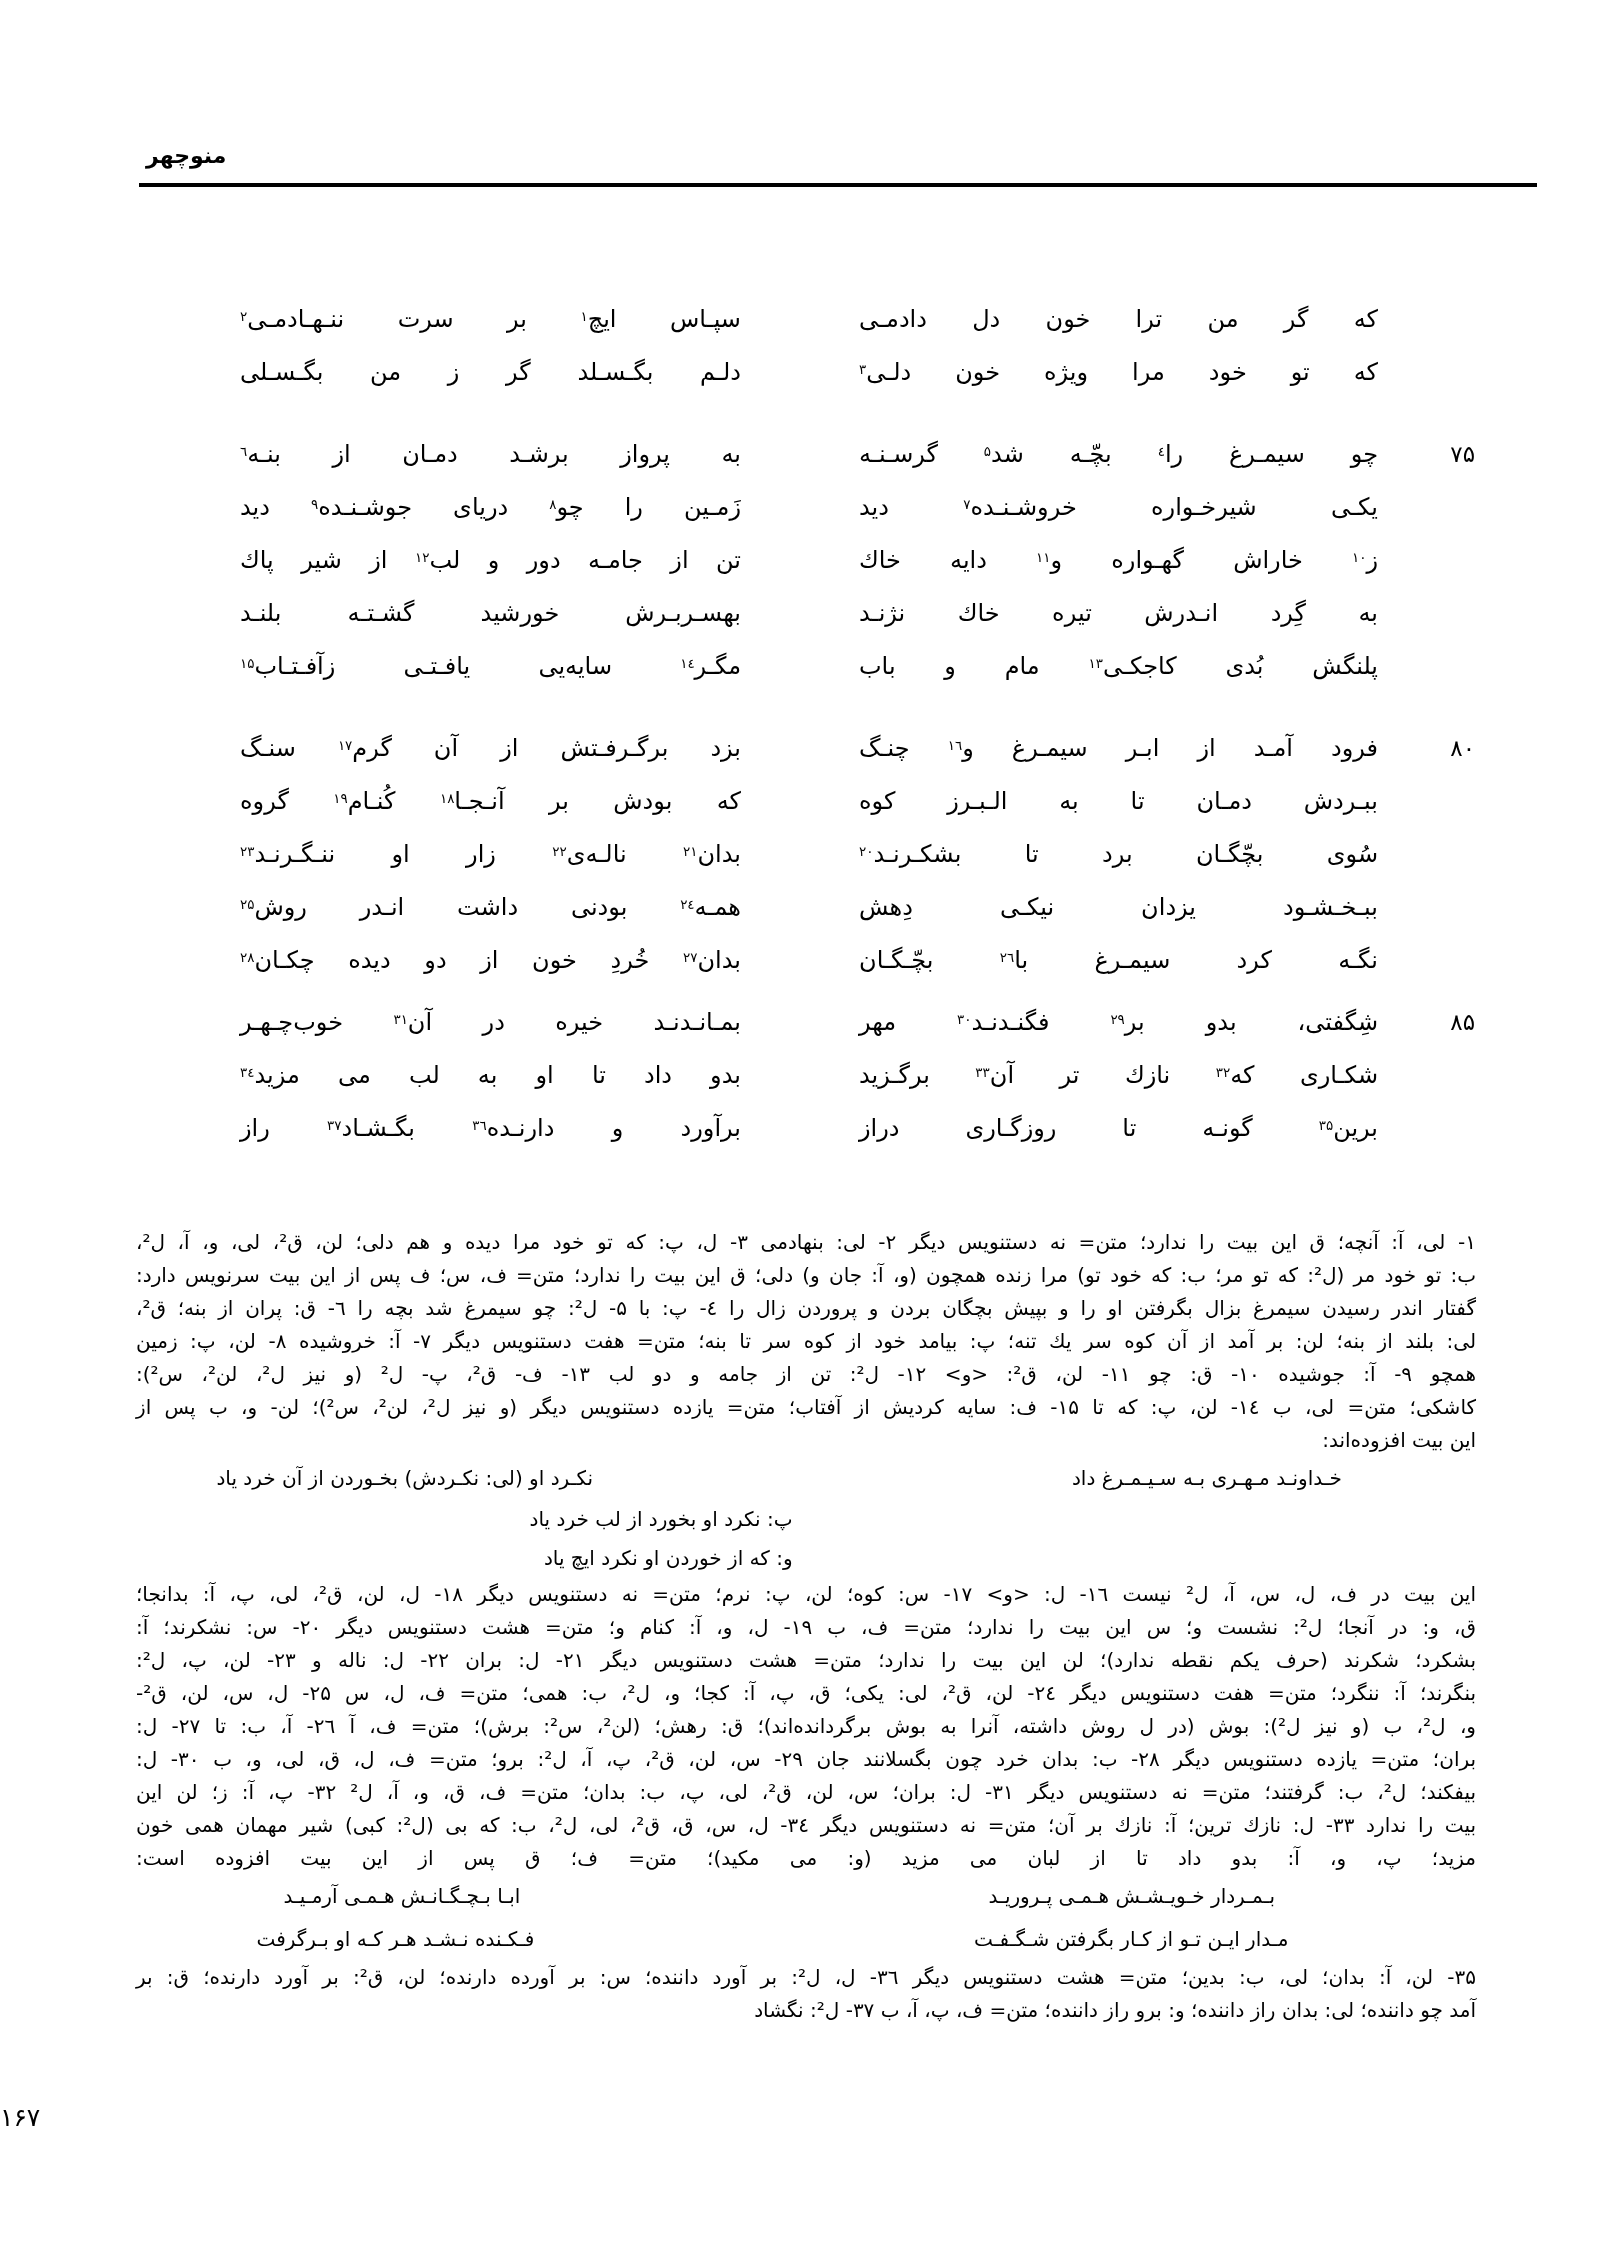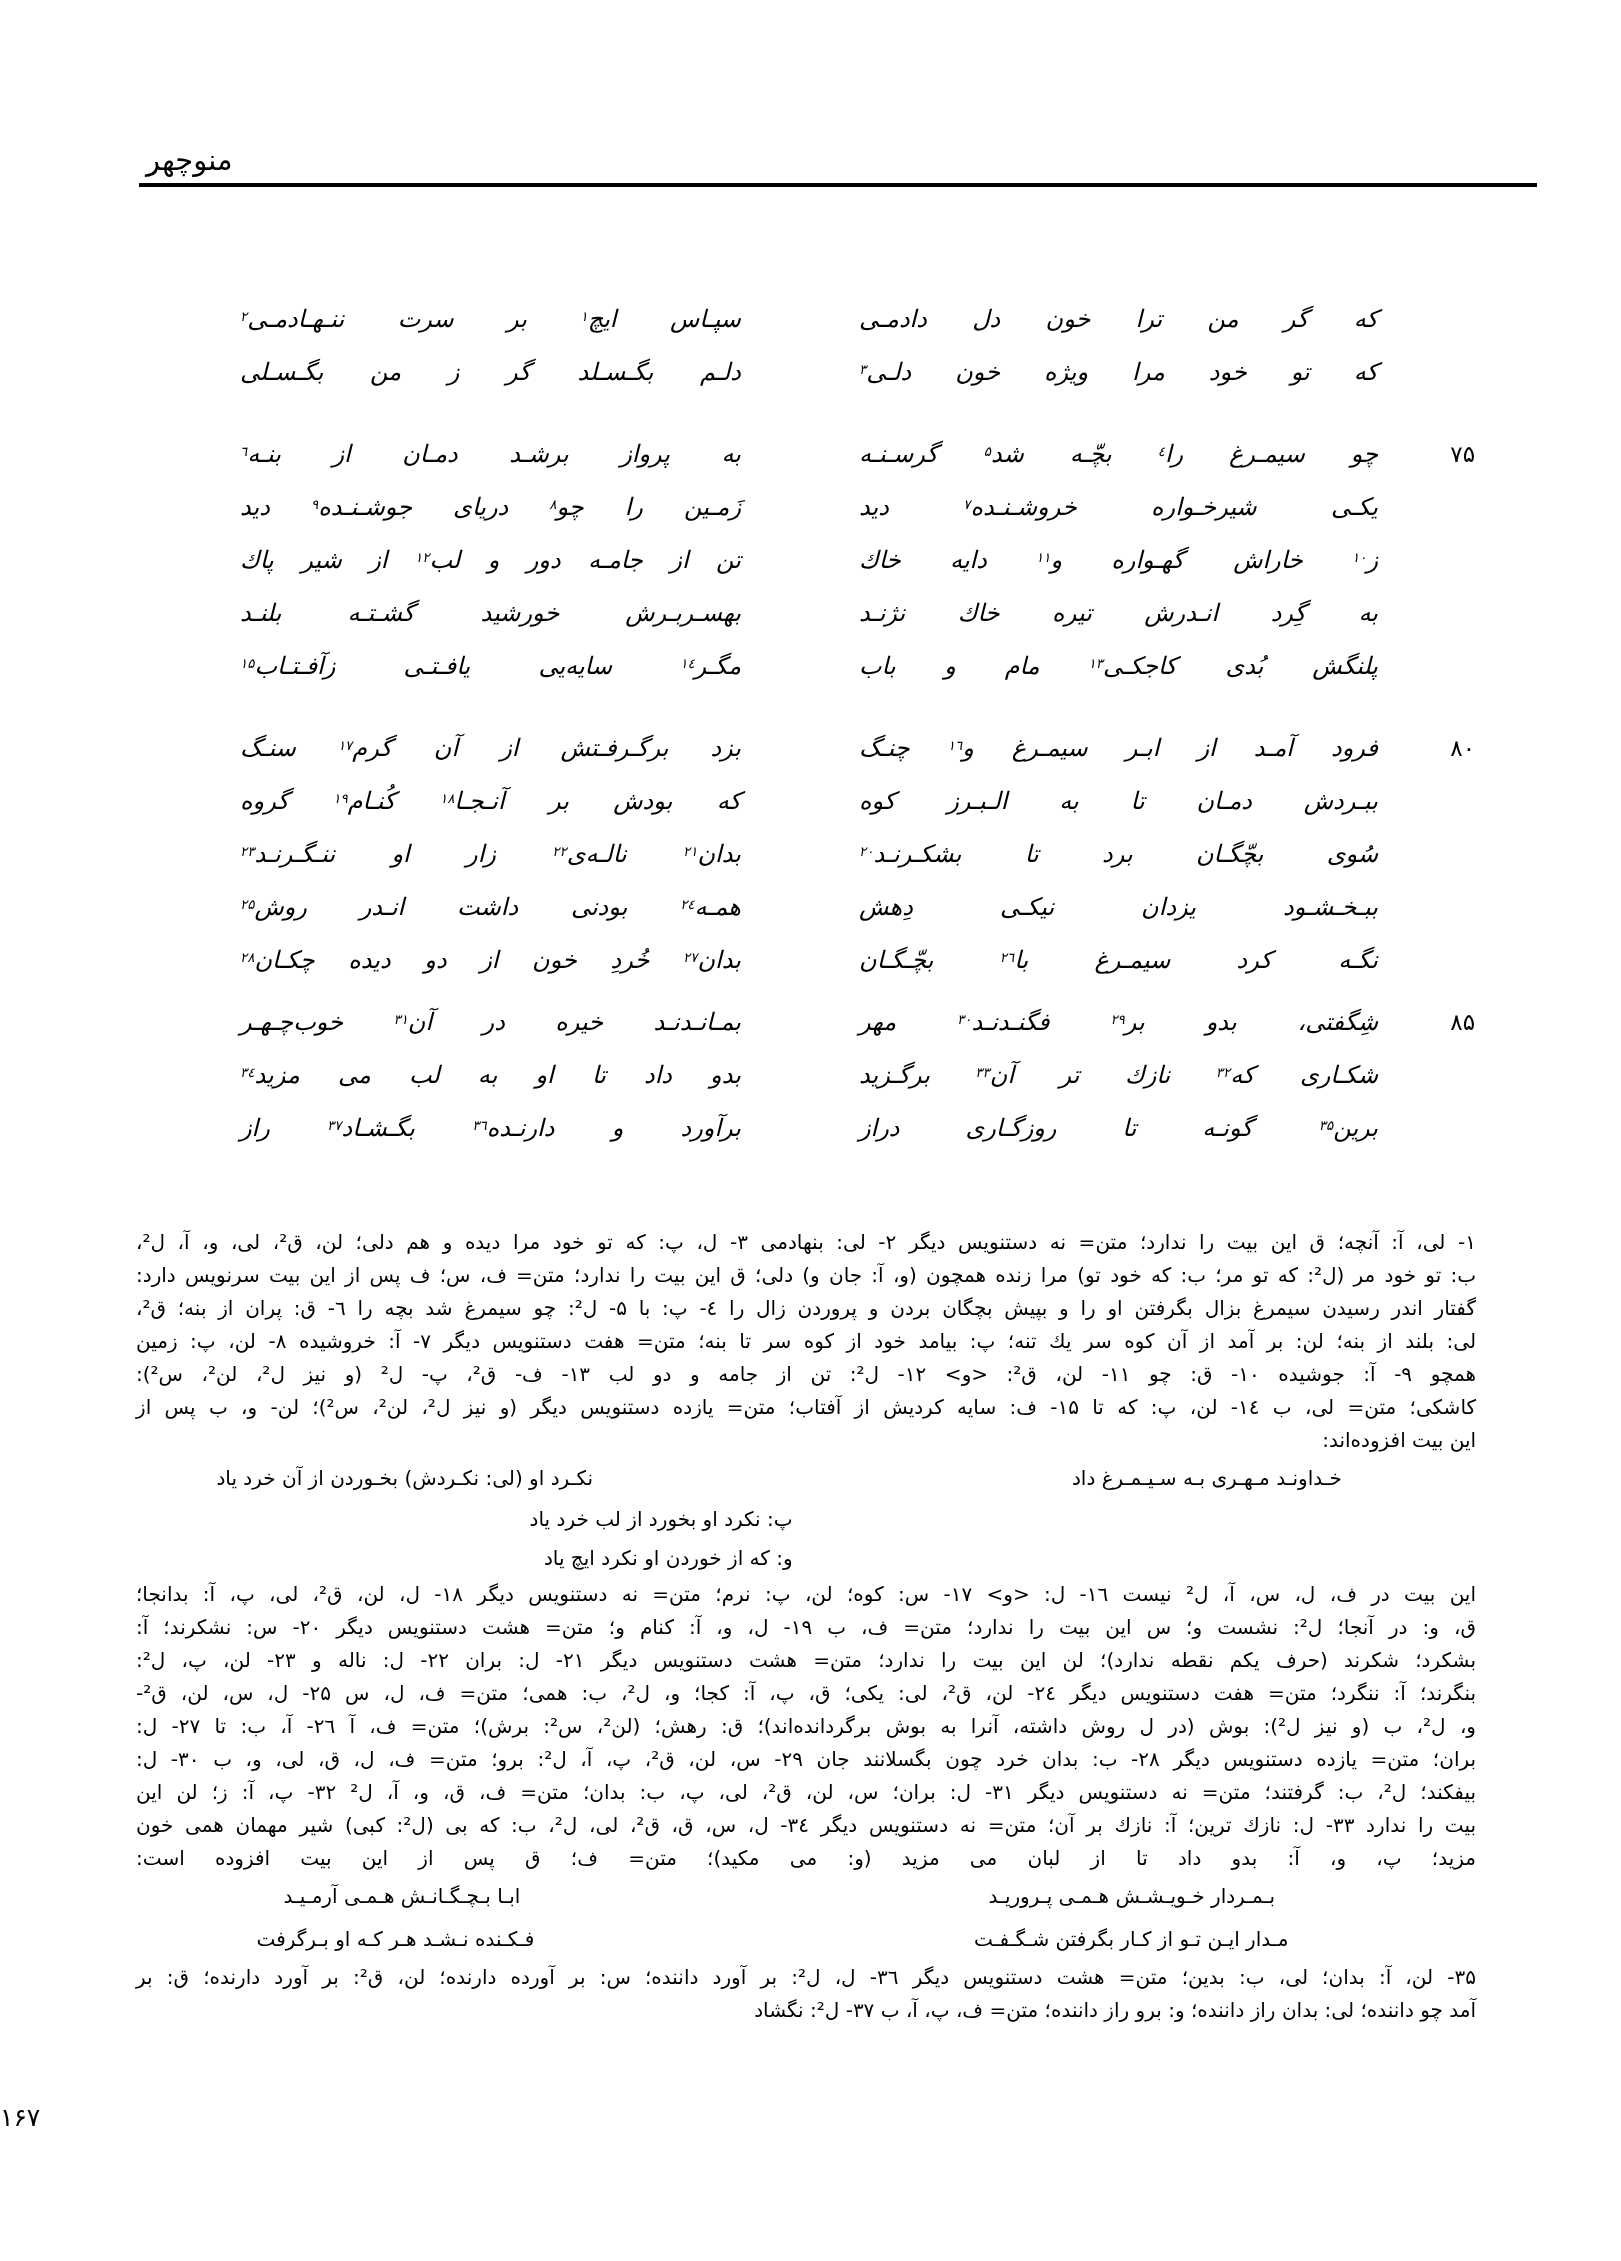--- a/index.html
+++ b/index.html
@@ -1,28 +1,28 @@
 <!DOCTYPE html>
 <html lang="fa" style="font-size:11px"><head>
 <meta charset="utf-8">
 <style>
   html,body{margin:0;padding:0;}
   body{
     width:1621px;height:2261px;position:relative;background:#ffffff;color:#000;
     font-family:"DejaVu Sans", sans-serif;overflow:hidden;
   }
-  .running-head{position:absolute;top:143px;left:146px;font-size:29px;font-weight:normal;direction:rtl;}
+  .running-head{position:absolute;top:143px;left:146px;font-size:22px;font-weight:bold;direction:rtl;}
   .head-rule{position:absolute;top:183px;left:139px;right:84px;height:3.5px;background:#000;}
 
   .poem{position:absolute;top:292px;right:146px;left:265px;direction:rtl;font-size:24px;}
   .pblock{margin-bottom:29px;}
   .pblock.tight{margin-bottom:9.7px;}
   .prow{display:flex;align-items:center;height:53px;}
   .vnum{flex:none;width:59px;margin-left:38px;text-align:right;font-size:23px;}
-  .hemi{flex:none;width:519px;text-align:justify;text-align-last:justify;white-space:normal;font-style:italic;}
+  .hemi{flex:none;width:519px;text-align:justify;text-align-last:justify;white-space:normal;}
   .hemi.hemi-r{margin-left:118px;}
   .hemi.hemi-l{width:501px;}
   .hemi sup{font-size:0.56em;line-height:0;vertical-align:0.45em;}
 
   .apparatus{position:absolute;top:1226px;left:136px;width:1340px;direction:rtl;font-size:20px;}
   .fline{line-height:33px;}
   .fj{text-align:justify;text-align-last:justify;}
   .fr{text-align:right;}
   .fc{text-align:right;margin-right:51%;line-height:39px;white-space:nowrap;}
   .fv{display:flex;justify-content:space-between;line-height:43px;white-space:nowrap;}

